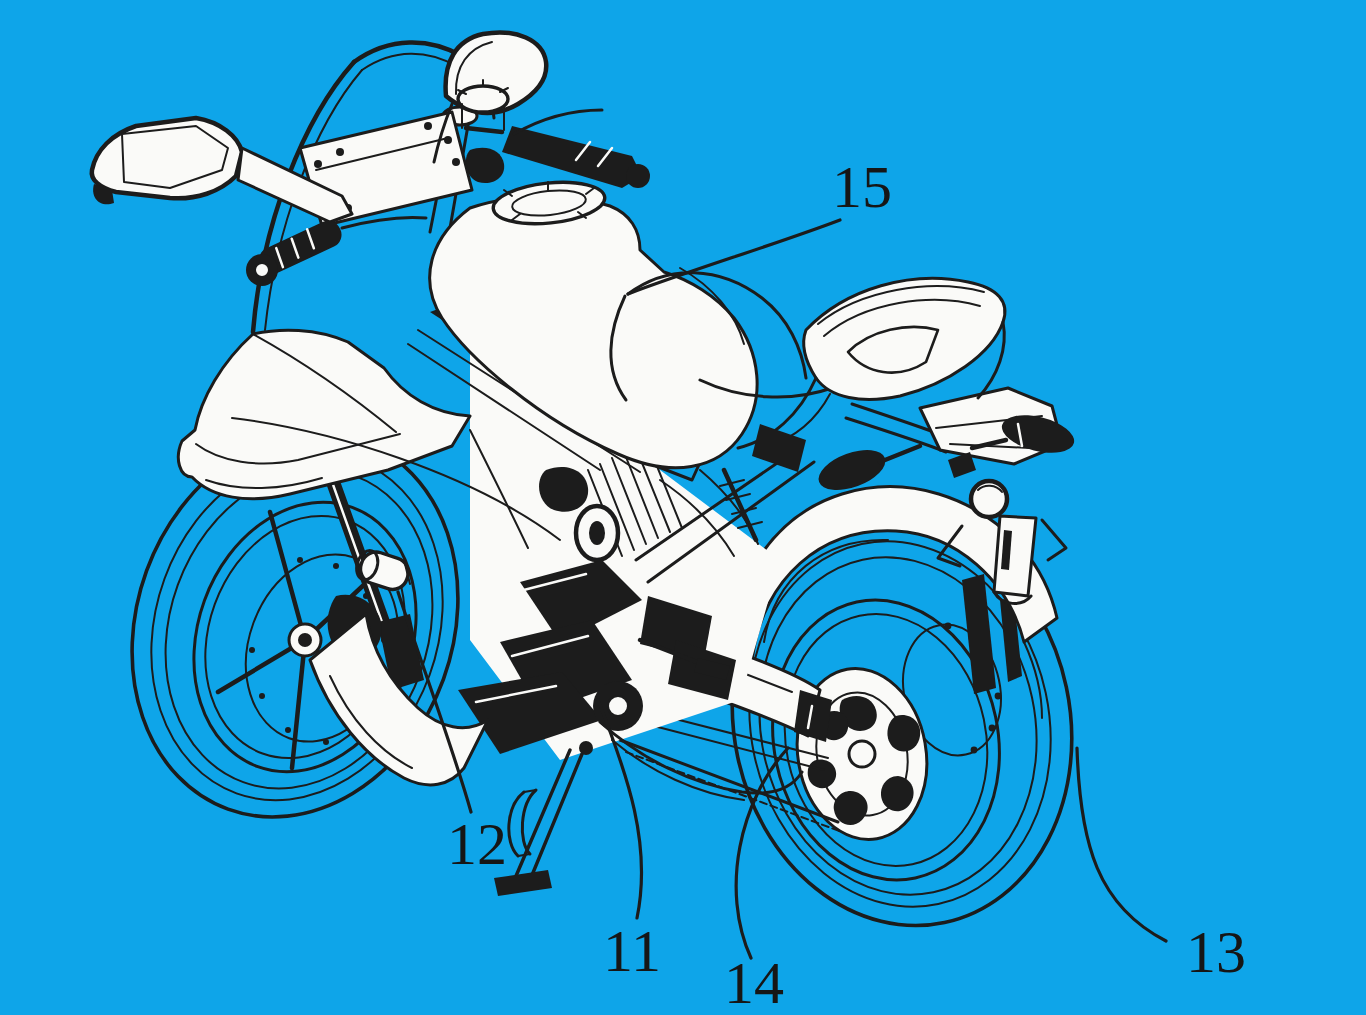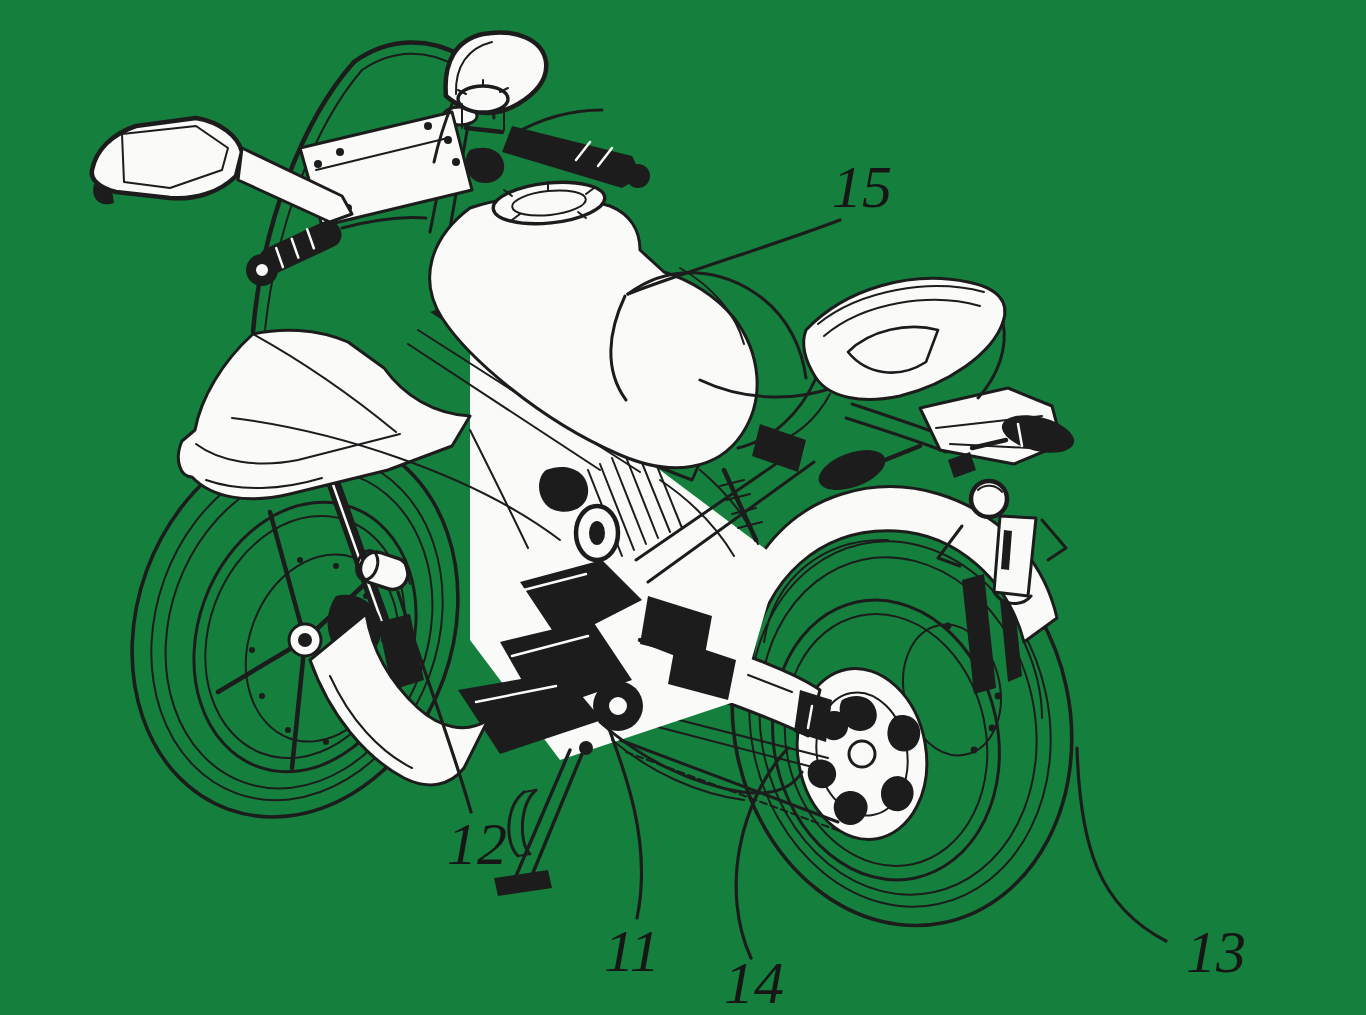--- a/index.html
+++ b/index.html
@@ -1,17 +1,17 @@
 <!DOCTYPE html>
 <html><head>
 <meta charset="utf-8">
 <style>
   html,body{margin:0;padding:0;background:#e8e8e8;}
-  .stage{position:relative;width:1366px;height:1015px;background:#15803d;overflow:hidden;
-         font-family:"Liberation Serif","DejaVu Serif",serif;font-style:italic;}
+  .stage{position:relative;width:1366px;height:1015px;background:#0ea5e9;overflow:hidden;
+         font-family:"Liberation Serif","DejaVu Serif",serif;}
   svg{position:absolute;inset:0;display:block;}
   .ln   {fill:none;stroke:#1c1c1c;stroke-width:3;stroke-linecap:round;stroke-linejoin:round;}
   .thin {fill:none;stroke:#1c1c1c;stroke-width:2;stroke-linecap:round;stroke-linejoin:round;}
   .thick{fill:none;stroke:#1c1c1c;stroke-width:4.5;stroke-linecap:round;stroke-linejoin:round;}
   .wh   {fill:#fafaf8;stroke:#1c1c1c;stroke-width:3;stroke-linejoin:round;}
   .whk  {fill:#fafaf8;stroke:#1c1c1c;stroke-width:4.5;stroke-linejoin:round;}
   .ink  {fill:#1c1c1c;stroke:none;}
   .wln  {fill:none;stroke:#fafaf8;stroke-width:2.5;stroke-linecap:round;}
   .lead {fill:none;stroke:#1c1c1c;stroke-width:3.2;stroke-linecap:round;}
   .ref  {font-size:60px;fill:#161616;}

